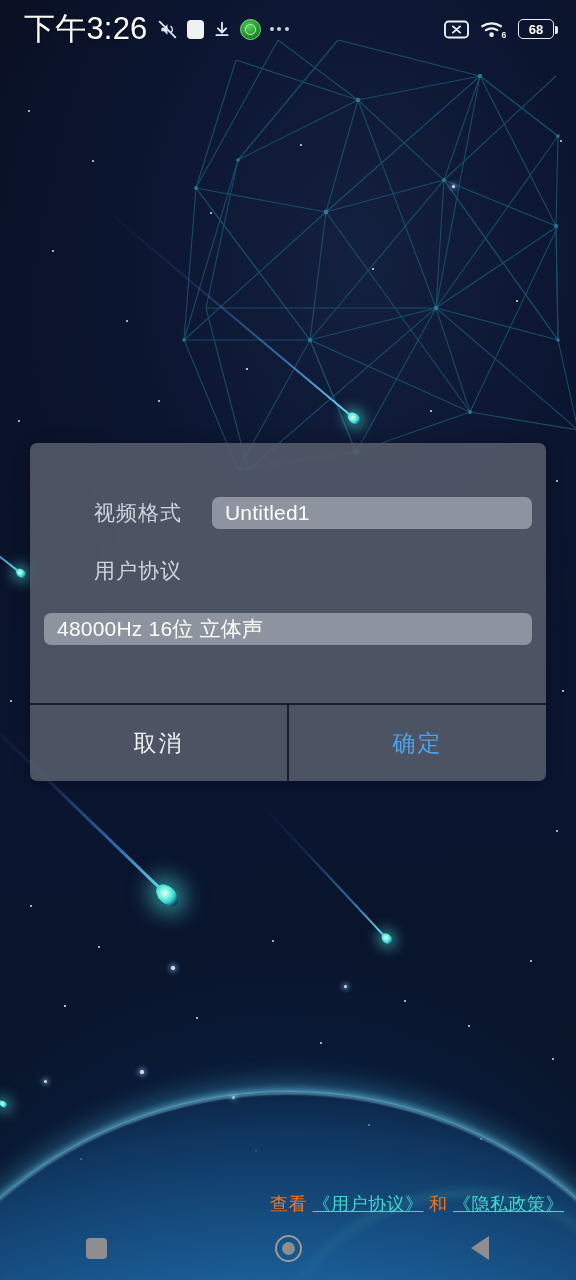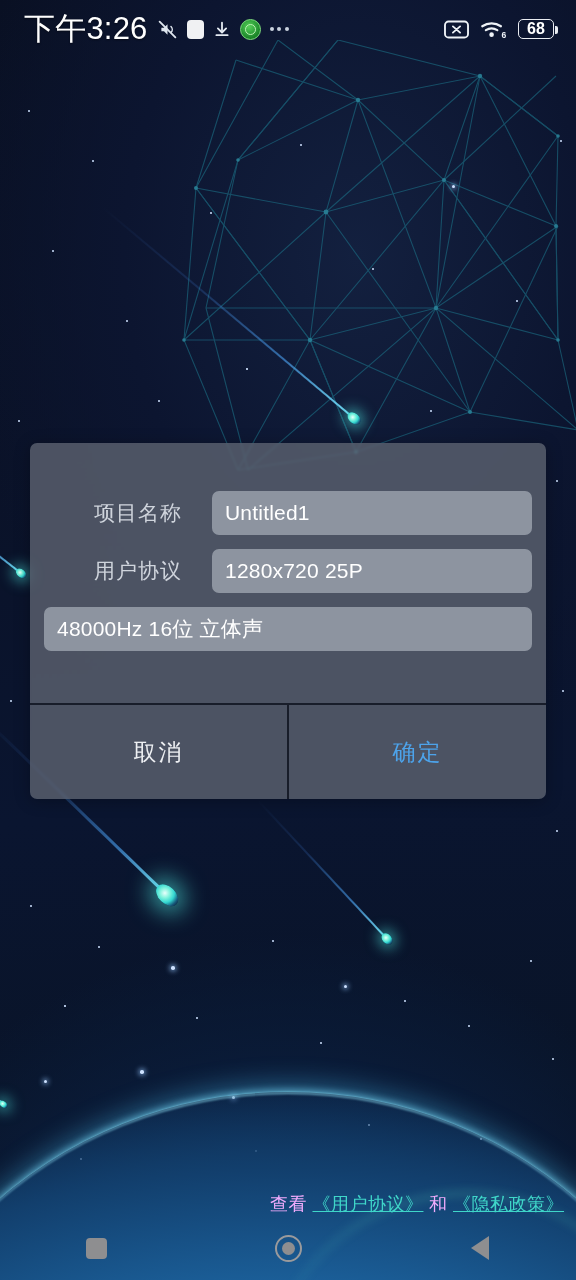--- a/index.html
+++ b/index.html
@@ -88,72 +88,72 @@
     border-radius:50%; border:1.6px solid #bdf2b5;
   }
   .battery {
     width:36px; height:20px; border:1.9px solid #e9ecf1; border-radius:5px;
     display:flex; align-items:center; justify-content:center; position:relative;
   }
   .battery::after {
     content:""; position:absolute; right:-4.5px; top:6px; width:3px; height:8px;
     background:#e9ecf1; border-radius:0 2px 2px 0;
   }
-  #battery-level { font-size:16px; color:#fff; font-weight:bold; line-height:1; }
+  #battery-level { font-size:13px; color:#fff; font-weight:bold; line-height:1; }
 
   
   #dialog {
     position:absolute; left:30px; top:443px; width:516px; z-index:20;
     border-radius:7px; overflow:hidden;
     background:rgba(92,99,113,.80);
     backdrop-filter:blur(1px);
     box-shadow:0 2px 16px rgba(0,0,0,.28);
   }
   #dialog-body { padding:48px 14px 52px 14px; }
   .form-row {
     display:flex; align-items:center; min-height:44px; margin-bottom:14px;
   }
   .form-row:last-child { margin-bottom:0; }
   .row-label {
     width:168px; flex:0 0 168px; padding-left:50px;
     font-size:21px; color:#cfd4dc; letter-spacing:1px; white-space:nowrap;
   }
   .row-field {
-    flex:1; height:44px; border-radius:7px;
+    flex:1; height:32px; border-radius:7px;
     background:rgba(152,159,170,.86);
     display:flex; align-items:center; padding:0 13px;
     font-size:21px; color:#fff; letter-spacing:.2px; white-space:nowrap;
   }
   .row-toggle-wrap { flex:1; display:flex; justify-content:flex-end; padding-right:1px; }
   .toggle {
     width:87px; height:45px; border-radius:23px;
     background:#32363d; border:2px solid #f2f2f0;
     position:relative; box-shadow:inset 0 1px 3px rgba(0,0,0,.3);
   }
   .toggle .knob {
     position:absolute; left:2px; top:2px; width:37px; height:37px; border-radius:50%;
     background:radial-gradient(circle at 40% 34%, #fdfdfa 0%, #eceade 58%, #dedbcd 100%);
     box-shadow:0 1px 3px rgba(0,0,0,.35);
   }
   #dialog-actions {
-    display:flex; height:96px; border-top:2px solid rgba(14,18,30,.82);
+    display:flex; height:78px; border-top:2px solid rgba(14,18,30,.82);
   }
   .dlg-btn {
     flex:1; display:flex; align-items:center; justify-content:center;
     font-size:23px; letter-spacing:2px; cursor:pointer;
   }
   #cancel-button { color:#eef0f3; }
   #confirm-button { color:#4da3ea; border-left:2px solid rgba(14,18,30,.82); }
 
   
   #footer-links {
     position:absolute; right:12px; top:1192px; z-index:25;
     font-size:18px; white-space:nowrap; letter-spacing:.5px;
   }
-  #footer-links .plain { color:#f0abfc; }
+  #footer-links .plain { color:#f97316; }
   #footer-links .link { color:#3fd6c9; cursor:pointer;text-decoration:underline; }
 
   
   #nav-bar {
     position:absolute; left:0; bottom:0; width:576px; height:64px; z-index:28;
     display:flex; align-items:center; justify-content:space-around;
   }
   .nav-btn { width:76px; height:56px; display:flex; align-items:center; justify-content:center; cursor:pointer; }
   .nav-recents { width:21px; height:21px; background:#8e8e90; border-radius:4px; }
   .nav-home {
@@ -323,27 +323,26 @@
     <span class="battery">
       <span id="battery-level">68</span>
     </span>
   </div>
 </div>
 
 <div id="dialog">
   <div id="dialog-body">
 
     <div class="form-row">
-      <span class="row-label">项目名称</span>
+      <span class="row-label">视频格式</span>
       <span class="row-field">Untitled1</span>
     </div>
 
     <div class="form-row">
       <span class="row-label">用户协议</span>
-      <span class="row-field">1280x720 25P</span>
     </div>
 
 
     <div class="form-row">
       <span class="row-field">48000Hz 16位 立体声</span>
     </div>
 
   </div>
 
   <div id="dialog-actions">

